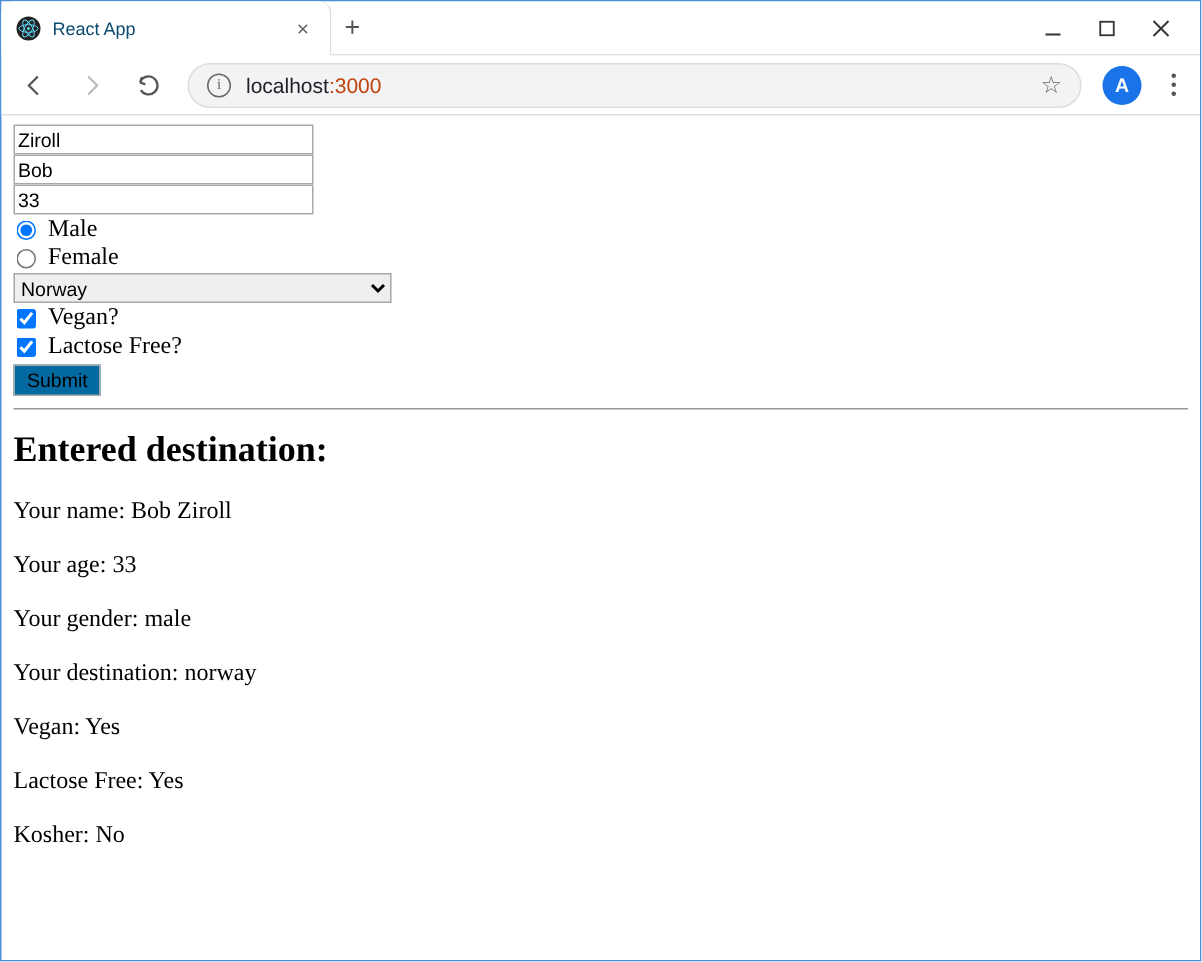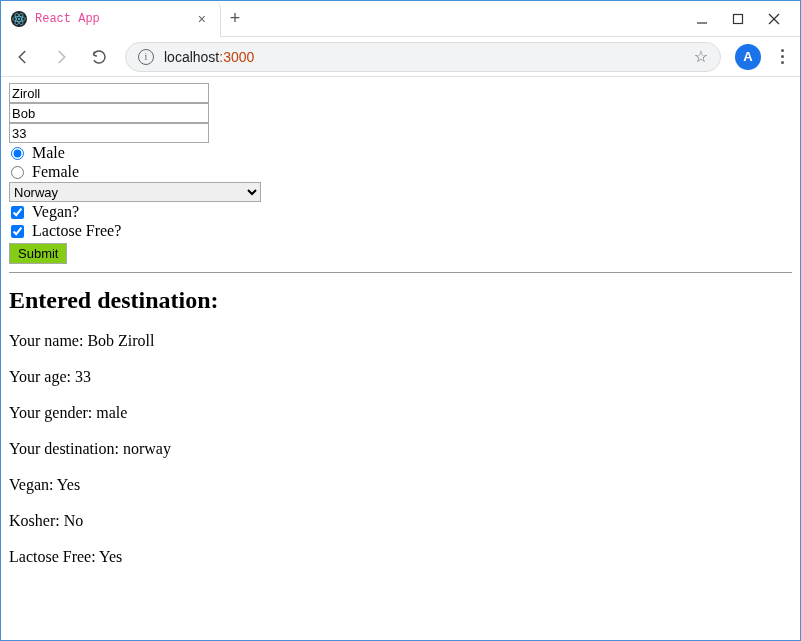--- a/index.html
+++ b/index.html
@@ -23,21 +23,21 @@
       display: flex; align-items: center;
       padding: 0 10px; gap: 8px;
       position: relative;
       border-right: 1px solid #ddd;
     }
     .tab .favicon {
       width: 16px; height: 16px; border-radius: 50%;
       background: #222; display:flex; align-items:center; justify-content:center;
     }
     .tab .favicon svg { width: 14px; height: 14px; }
-    .tab .title { font-size: 12px; color: #ec4899; flex: 1; font-family: Liberation Mono, monospace; }
+    .tab .title { font-size: 12px; color: #0c4a6e; flex: 1; }
     .tab .close-x { font-size: 14px; color: #666; cursor: pointer; padding: 0 4px; }
     .newtab {
       width: 28px; display:flex; align-items:center; justify-content:center;
       font-size: 18px; color: #555; cursor: pointer;
     }
     .winbtns { margin-left: auto; display:flex; align-items:center; gap: 20px; padding: 0 18px; }
     .winbtn { width: 16px; height: 16px; display:flex; align-items:center; justify-content:center; color:#333; }
     
     .toolbar {
       height: 40px; display:flex; align-items:center; gap: 14px;
@@ -75,21 +75,21 @@
       padding:1px 2px; border:1px solid #a9a9a9; background:#fff;
       height: 20px;
     }
     .radio-row, .check-row { display:flex; align-items:center; gap:6px; margin:1px 0; }
     .content select {
       width:252px; font-size:13px; font-family: Arial, sans-serif;
       border:1px solid #a9a9a9; background:#efefef; height:20px;
     }
     .content button {
       font-family: Arial, sans-serif; font-size:13px; padding:2px 8px;
-      background:#84cc16; border:1px solid #a9a9a9; margin-top:2px;
+      background:#0369a1; border:1px solid #a9a9a9; margin-top:2px;
     }
     .content hr { margin:8px 0 14px 0; border:none; border-top:1px solid #999; }
     .content h2 { font-size:24px; font-weight:bold; margin:10px 0 18px 0; }
     .content p { margin:0 0 18px 0; }
     input[type="radio"], input[type="checkbox"] { margin:0 2px 0 2px; width:13px; height:13px; }
   </style>
 </head>
 <body>
 
 <div class="window">
@@ -193,17 +193,17 @@
     </form>
 
     <hr>
 
     <h2>Entered destination:</h2>
     <p>Your name: Bob Ziroll</p>
     <p>Your age: 33</p>
     <p>Your gender: male</p>
     <p>Your destination: norway</p>
     <p>Vegan: Yes</p>
+    <p>Lactose Free: Yes</p>
     <p>Kosher: No</p>
-    <p>Lactose Free: Yes</p>
   </div>
 
 </div>
 
 </body></html>

